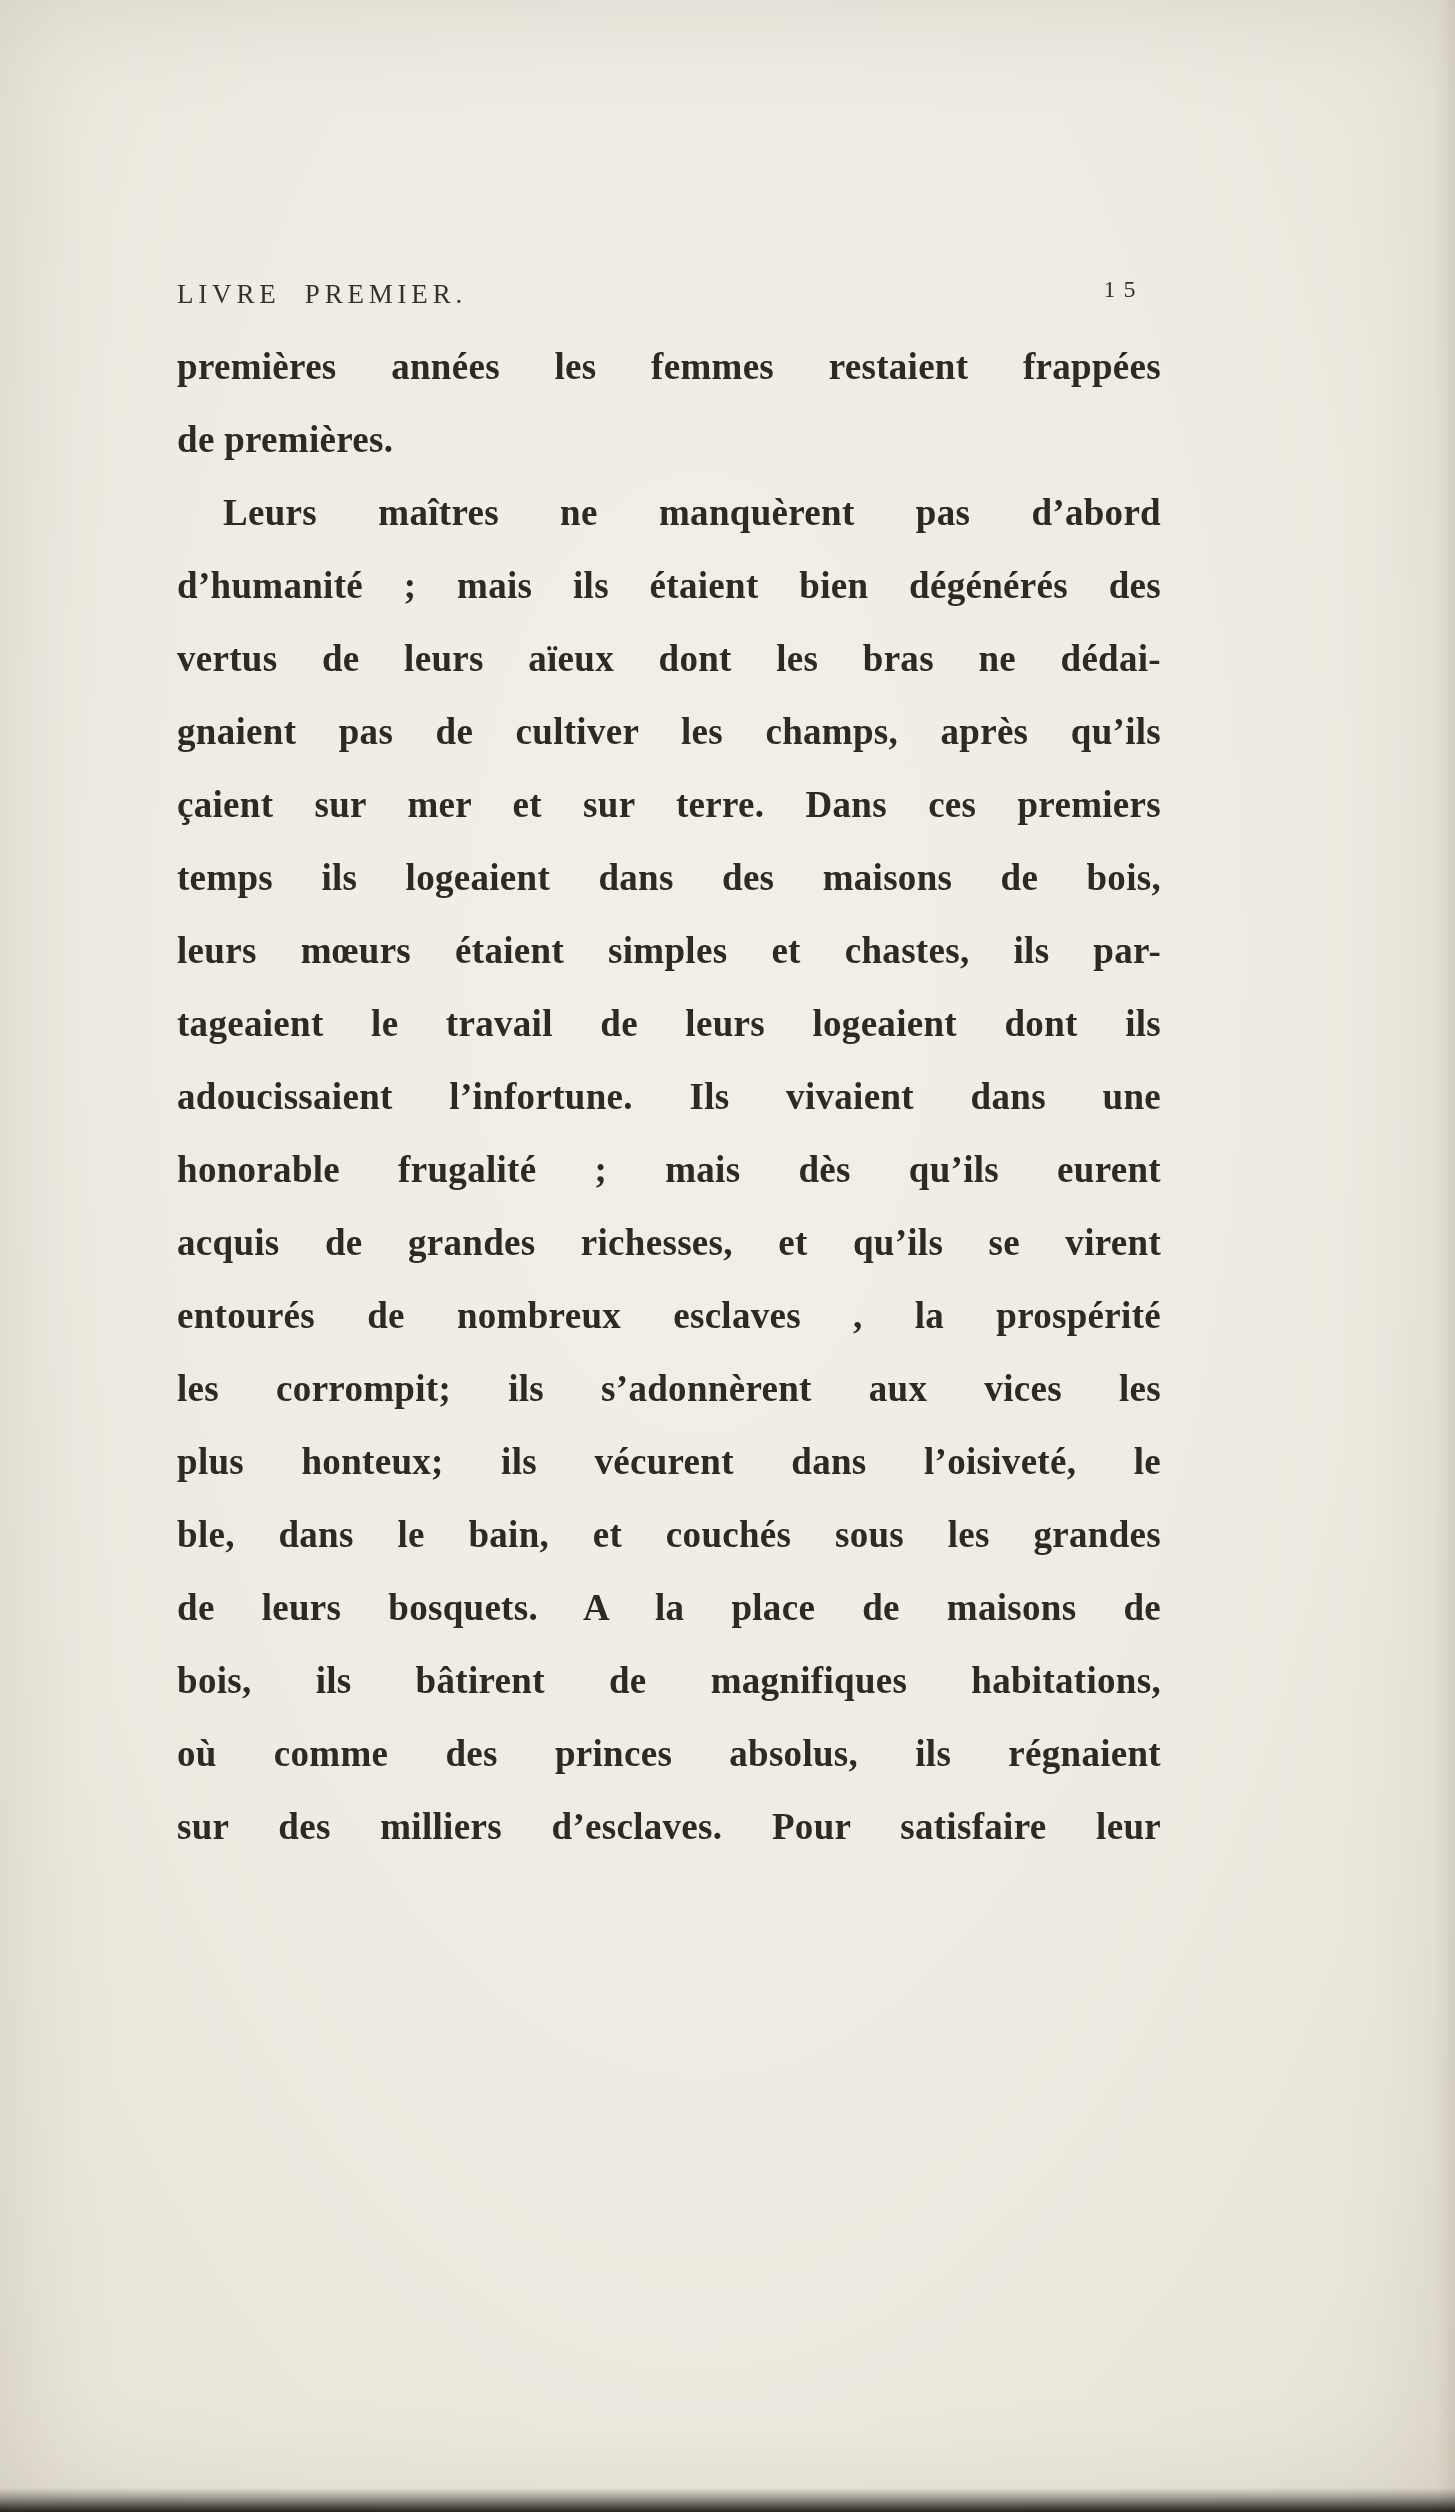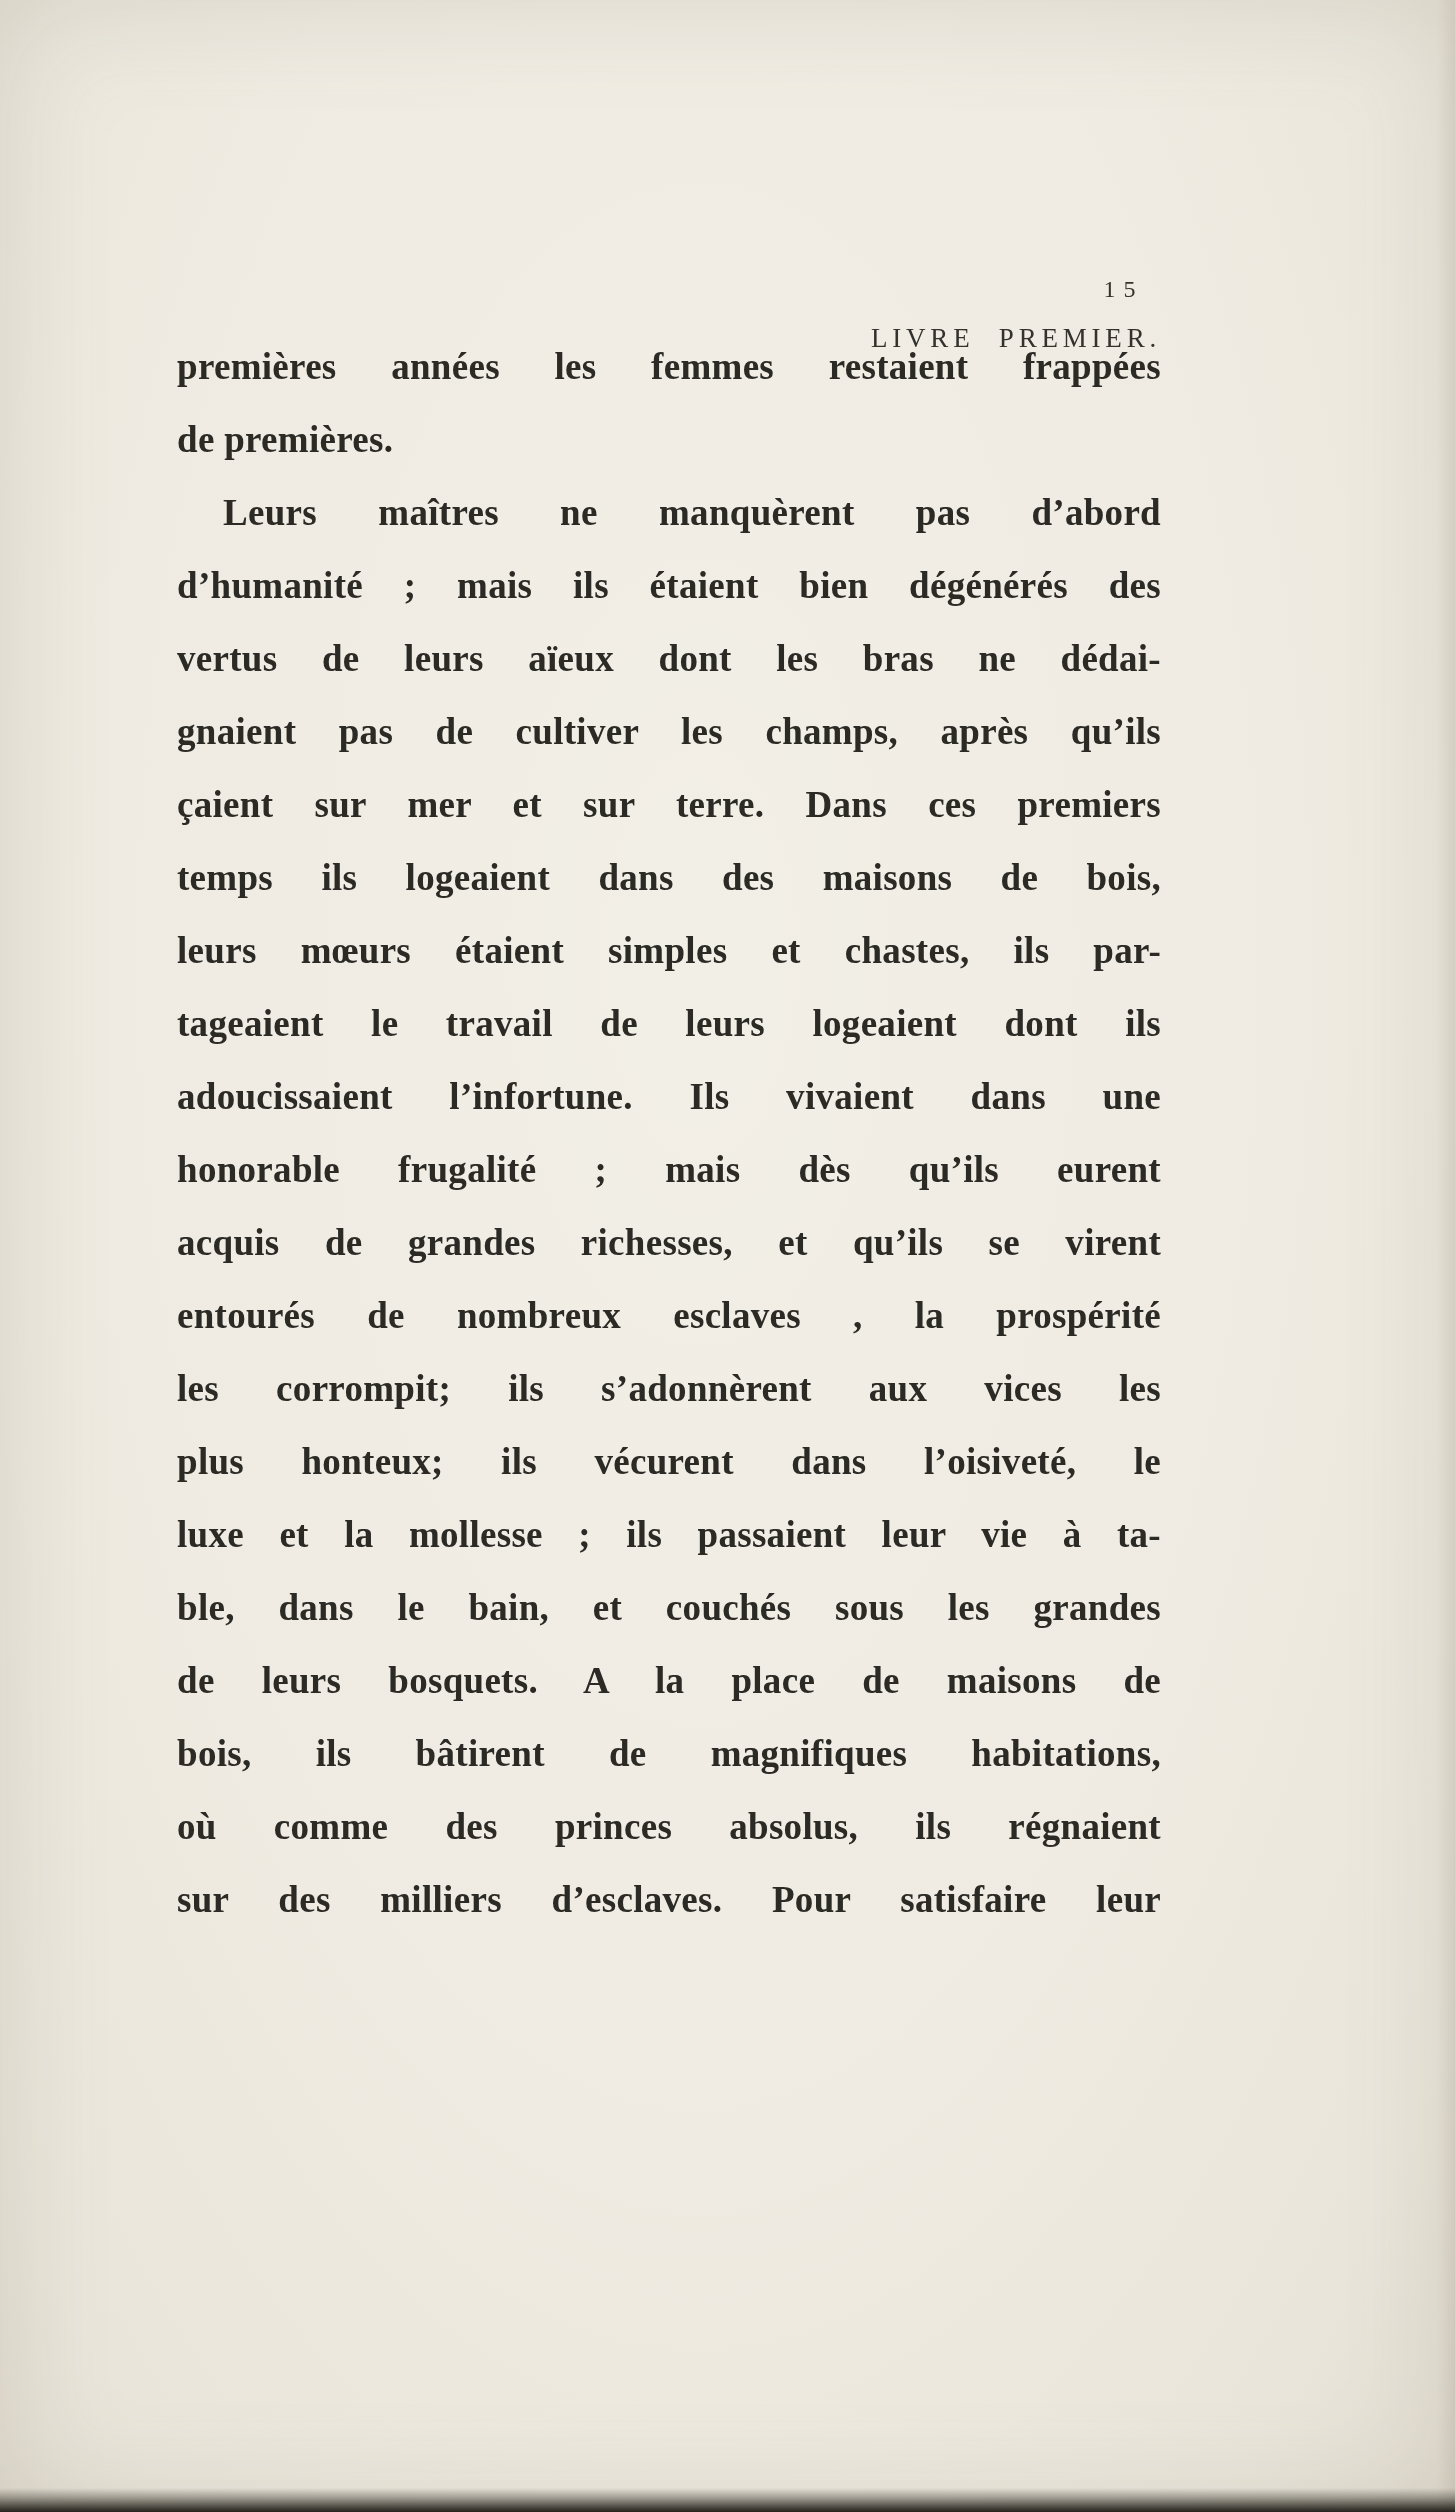--- a/index.html
+++ b/index.html
@@ -26,26 +26,25 @@
     position: absolute;
     top: 279px;
     left: 177px;
     width: 984px;
     height: 40px;
   }
   .running-title {
     position: absolute;
     left: 0;
     right: 0;
-    text-align: right;
+    text-align: left;
     font-size: 27px;
     letter-spacing: 4.8px;
     word-spacing: 12.8px;
     color: #33322c;
-    margin-top: 44px;
   }
   .page-number {
     position: absolute;
     right: 17.6px;
     top: -3.2px;
     font-size: 24px;
     letter-spacing: 8px;
     color: #33322c;
   }
   .text-block {
@@ -111,21 +110,20 @@
       <div class="line j">çaient sur mer et sur terre. Dans ces premiers</div>
       <div class="line j">temps ils logeaient dans des maisons de bois,</div>
       <div class="line j">leurs mœurs étaient simples et chastes, ils par-</div>
       <div class="line j">tageaient le travail de leurs logeaient dont ils</div>
       <div class="line j">adoucissaient l’infortune. Ils vivaient dans une</div>
       <div class="line j">honorable frugalité ; mais dès qu’ils eurent</div>
       <div class="line j">acquis de grandes richesses, et qu’ils se virent</div>
       <div class="line j">entourés de nombreux esclaves , la prospérité</div>
       <div class="line j">les corrompit; ils s’adonnèrent aux vices les</div>
       <div class="line j">plus honteux; ils vécurent dans l’oisiveté, le</div>
-      <div class="line j">luxe et la mollesse ; ils passaient leur vie à ta-</div>
       <div class="line j">ble, dans le bain, et couchés sous les grandes</div>
       <div class="line j">de leurs bosquets. A la place de maisons de</div>
       <div class="line j">bois, ils bâtirent de magnifiques habitations,</div>
       <div class="line j">où comme des princes absolus, ils régnaient</div>
       <div class="line j">sur des milliers d’esclaves. Pour satisfaire leur</div>
     </div>
 
   <div class="scan-edge-right"></div>
   <div class="scan-edge-bottom"></div>
 

